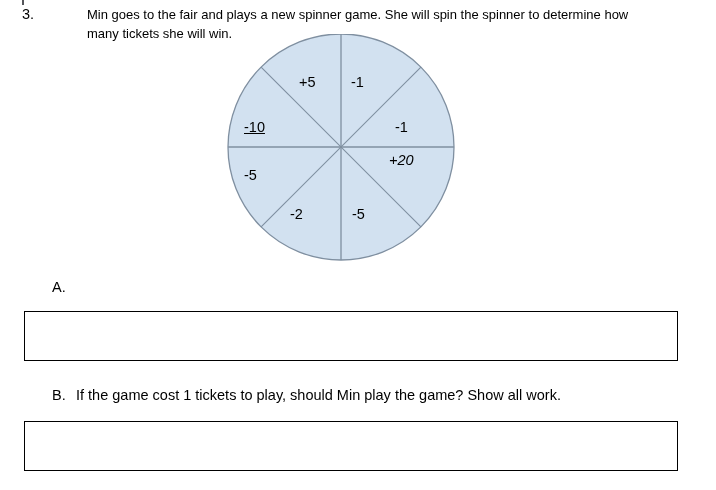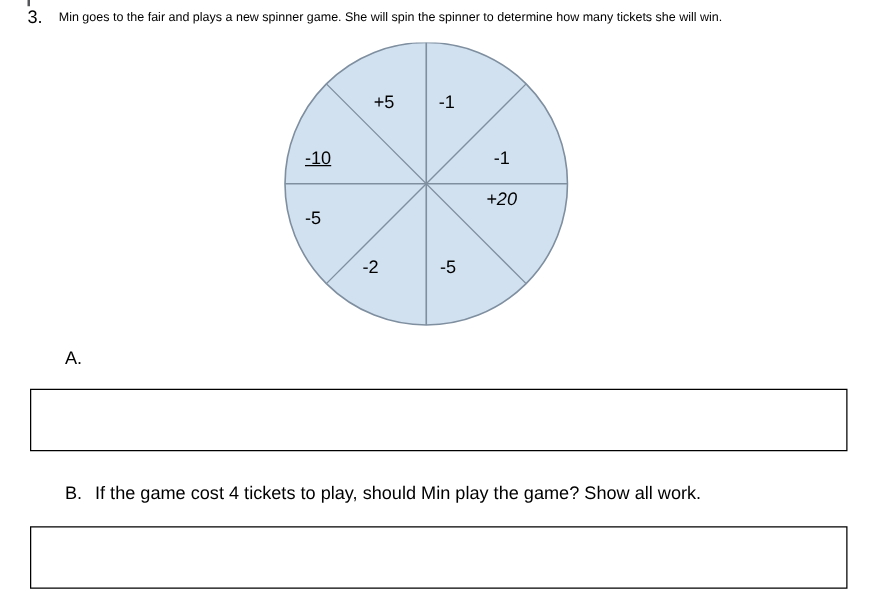--- a/index.html
+++ b/index.html
@@ -35,23 +35,24 @@
     display: flex;
     align-items: flex-start;
   }
   .q-num {
     font-size: 14.5px;
     line-height: 19px;
     width: 25px;
     flex: 0 0 25px;
   }
   .q-text {
-    font-size: 10px;
+    font-size: 13px;
     line-height: 19px;
     width: 575px;
+    margin-left: 40px;
   }
 
   
   .spinner-wrap {
     position: absolute;
     left: 227px;
     top: 34px;
     width: 228px;
     height: 228px;
   }
@@ -133,15 +134,15 @@
   <span class="spinner-label" style="left:17px;  top:85px;text-decoration:underline;">-10</span>
 </div>
 
 <div class="part" id="part-a">
   <span class="part-letter">A.</span>
 </div>
 <div class="answer-box" id="answer-box-a"></div>
 
 <div class="part" id="part-b">
   <span class="part-letter">B.</span>
-  <span class="part-text">If the game cost 4 tickets to play, should Min play the game? Show all work.</span>
+  <span class="part-text">If the game cost 1 tickets to play, should Min play the game? Show all work.</span>
 </div>
 <div class="answer-box" id="answer-box-b"></div>
 
 </body></html>

